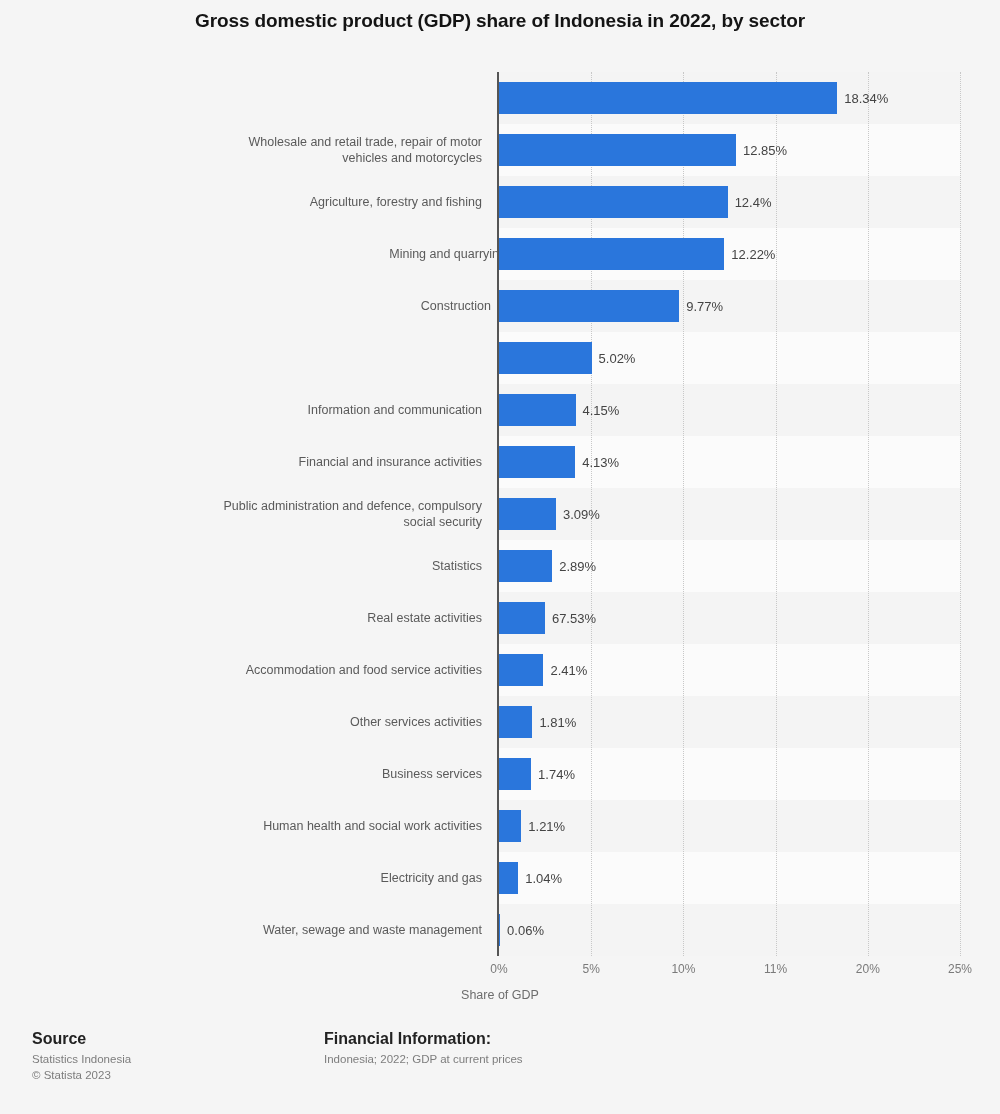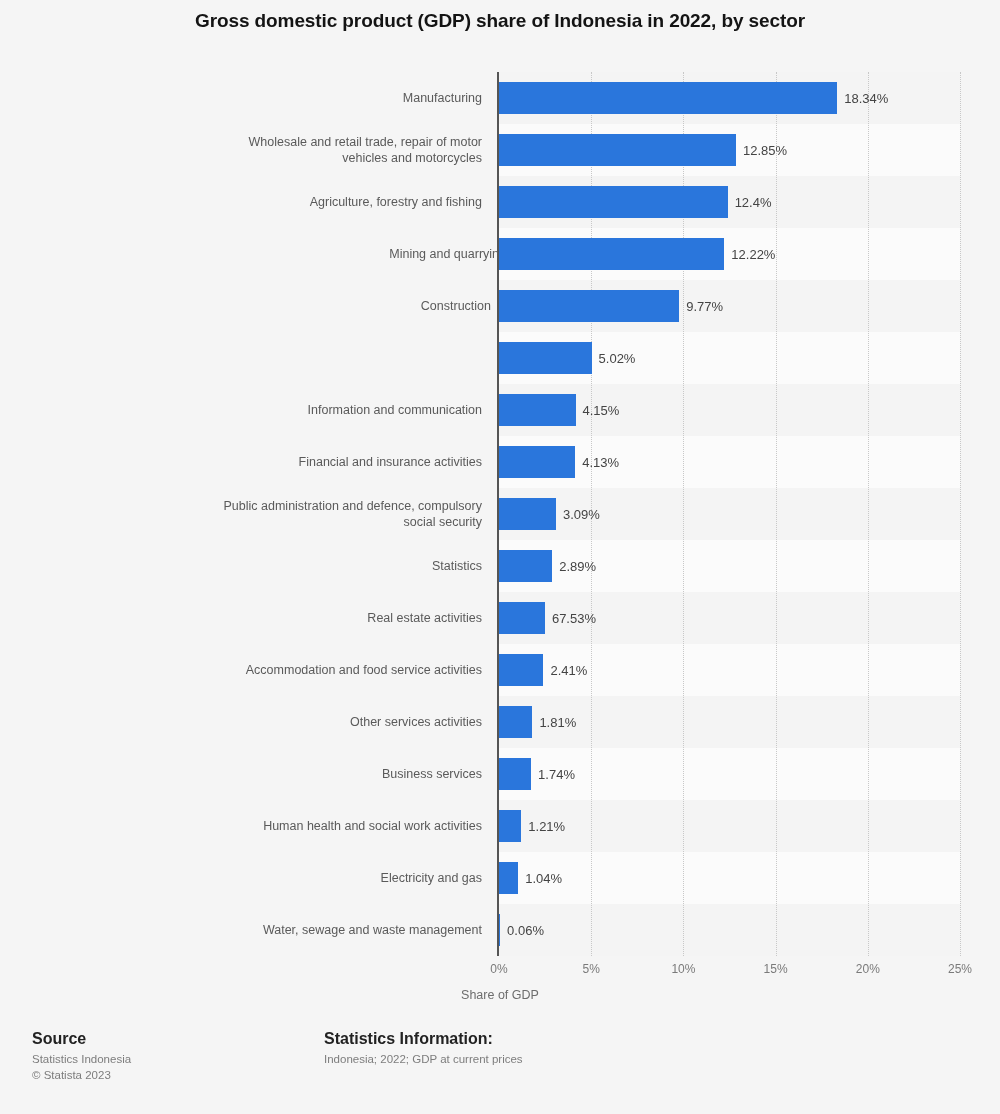--- a/index.html
+++ b/index.html
@@ -185,23 +185,20 @@
   <div id="gridlines">
       <div class="gridline" style="left: 591.2px;"></div>
       <div class="gridline" style="left: 683.4px;"></div>
       <div class="gridline" style="left: 775.6px;"></div>
       <div class="gridline" style="left: 867.8px;"></div>
       <div class="gridline" style="left: 960px;"></div>
     </div>
   <div id="y-axis-line"></div>
   <div id="rows">
       <div class="bar-row" style="top: 0px;">
-        <div class="cat-label">
-          <div>Manufacturing</div>
-        </div>
         <div class="bar" title="Manufacturing: 18.34%" style="width: 338.19px; background: rgb(42, 118, 220);"></div>
         <div class="bar-value" style="left: 844.19px;">18.34%</div>
       </div>
       <div class="bar-row" style="top: 52px;">
         <div class="cat-label">
           <div>Wholesale and retail trade, repair of motor<br>vehicles and motorcycles</div>
         </div>
         <div class="bar" title="Wholesale and retail trade, repair of motor vehicles and motorcycles: 12.85%" style="width: 236.954px; background: rgb(42, 118, 220);"></div>
         <div class="bar-value" style="left: 742.954px;">12.85%</div>
       </div>
@@ -307,29 +304,29 @@
         <div class="bar" title="Water, sewage and waste management: 0.06%" style="width: 1.1064px; background: rgb(42, 118, 220);"></div>
         <div class="bar-value" style="left: 507.106px;">0.06%</div>
       </div>
     </div>
 </div>
 
 <div id="x-ticks">
     <div class="x-tick" style="left: 499px;">0%</div>
     <div class="x-tick" style="left: 591.2px;">5%</div>
     <div class="x-tick" style="left: 683.4px;">10%</div>
-    <div class="x-tick" style="left: 775.6px;">15%</div>
+    <div class="x-tick" style="left: 775.6px;">11%</div>
     <div class="x-tick" style="left: 867.8px;">20%</div>
     <div class="x-tick" style="left: 960px;">25%</div>
   </div>
 <div id="x-axis-title">Share of GDP</div>
 
 <div id="footer">
   <div id="source-block">
     <div class="foot-head">Source</div>
     <div class="foot-line">Statistics Indonesia</div>
     <div class="foot-line">© Statista 2023</div>
   </div>
   <div id="info-block">
-    <div class="foot-head">Statistics Information:</div>
+    <div class="foot-head">Financial Information:</div>
     <div class="foot-line">Indonesia; 2022; GDP at current prices</div>
   </div>
 </div>
 
 </body></html>

